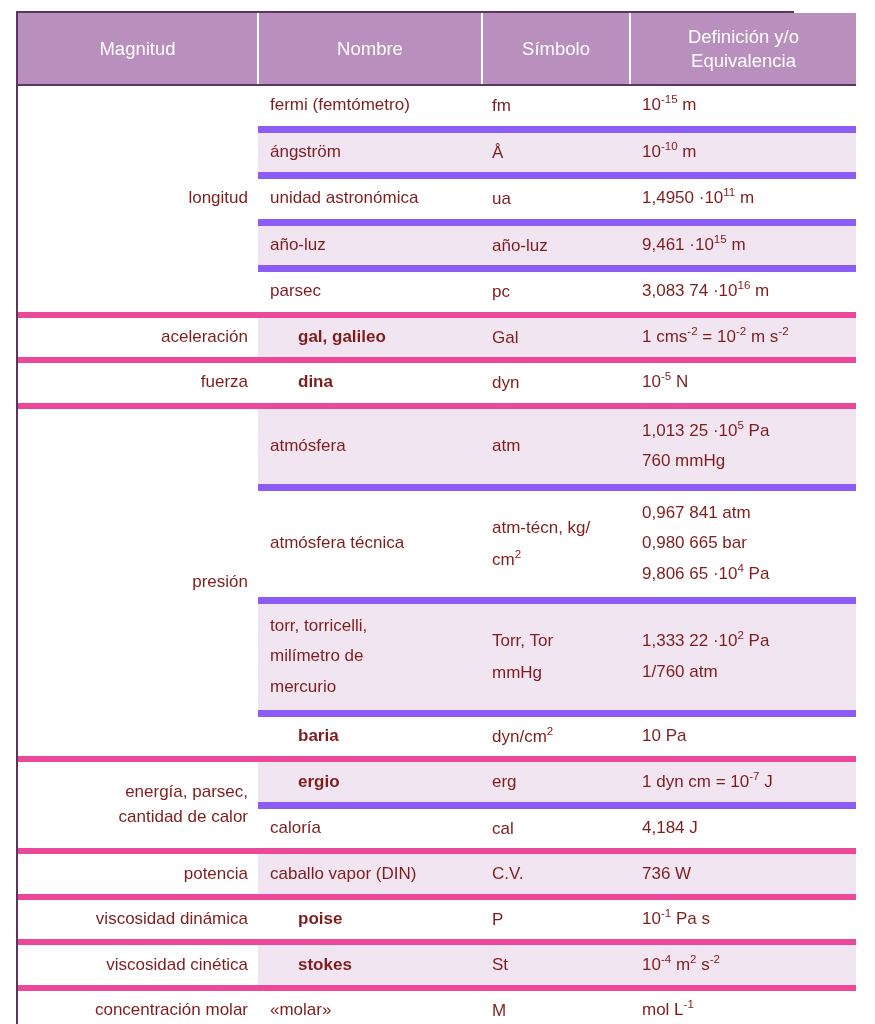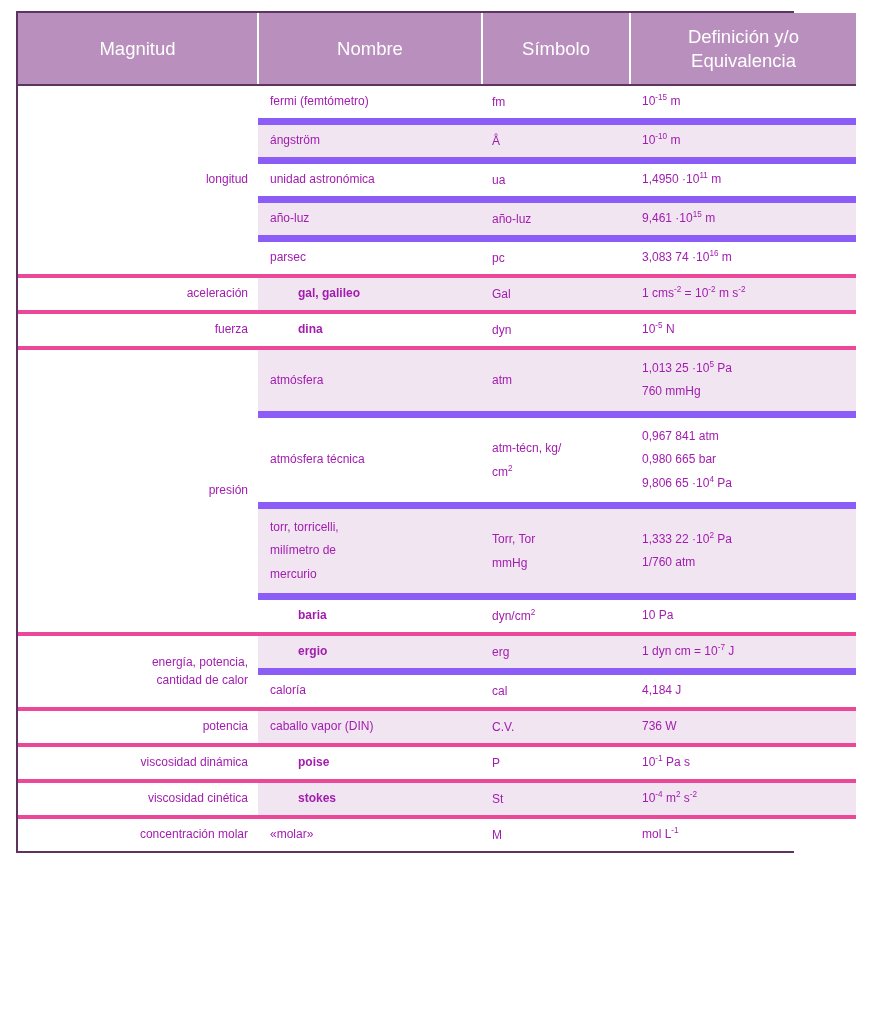--- a/index.html
+++ b/index.html
@@ -47,22 +47,22 @@
     padding: 9px 6px;
     height: 72px;
     box-sizing: border-box;
     border-bottom: 2px solid #5d335f;
     line-height: 1.25;
   }
   thead th + th { border-left: 2px solid #ffffff; }
 
   
   tbody td {
-    font-size: 12px;
-    color: #a21caf;
+    font-size: 17px;
+    color: #7f1d1d;
     vertical-align: middle;
     padding: 7px 10px;
     box-sizing: border-box;
     line-height: 1.45;
     background: #ffffff;
   }
 
   
   tbody td.shade { background: #f1e5f1; }
 
@@ -71,21 +71,21 @@
   td.col-nombre   { text-align: left;   padding-left: 12px; }
   td.col-simbolo  { text-align: left; }
   td.col-def      { text-align: left;   padding-left: 12px; }
 
   td.bold { font-weight: bold; padding-left: 40px; }
 
   
   tr.sub td { border-top: 7px solid #8b5cf6; }
 
   
-  tr.group-start > td { border-top: 4px solid #ec4899; }
+  tr.group-start > td { border-top: 6px solid #ec4899; }
   tr.first-group > td { border-top: none; }
 
   
   .def-lines { display: block; }
   .def-lines span { display: block; padding: 3px 0; }
 
   .sym-wrap { display: block; line-height: 1.5; }
 
   sup { font-size: 0.68em; vertical-align: super; line-height: 0; }
 </style>
@@ -220,21 +220,21 @@
         </tr>
         <tr class="sub">
           <td class="col-nombre bold">baria</td>
           <td class="col-simbolo">
             <span class="sym-wrap">dyn/cm<sup>2</sup></span>
           </td>
           <td class="col-def">10 Pa</td>
         </tr>
         <tr class="group-start">
           <td class="col-magnitud" rowspan="2">
-            <span style="display:block">energía, potencia,</span>
+            <span style="display:block">energía, parsec,</span>
             <span style="display:block">cantidad de calor</span>
           </td>
           <td class="col-nombre shade bold">ergio</td>
           <td class="col-simbolo shade">
             <span class="sym-wrap">erg</span>
           </td>
           <td class="col-def shade">1 dyn cm = 10<sup>-7</sup> J</td>
         </tr>
         <tr class="sub">
           <td class="col-nombre">caloría</td>

